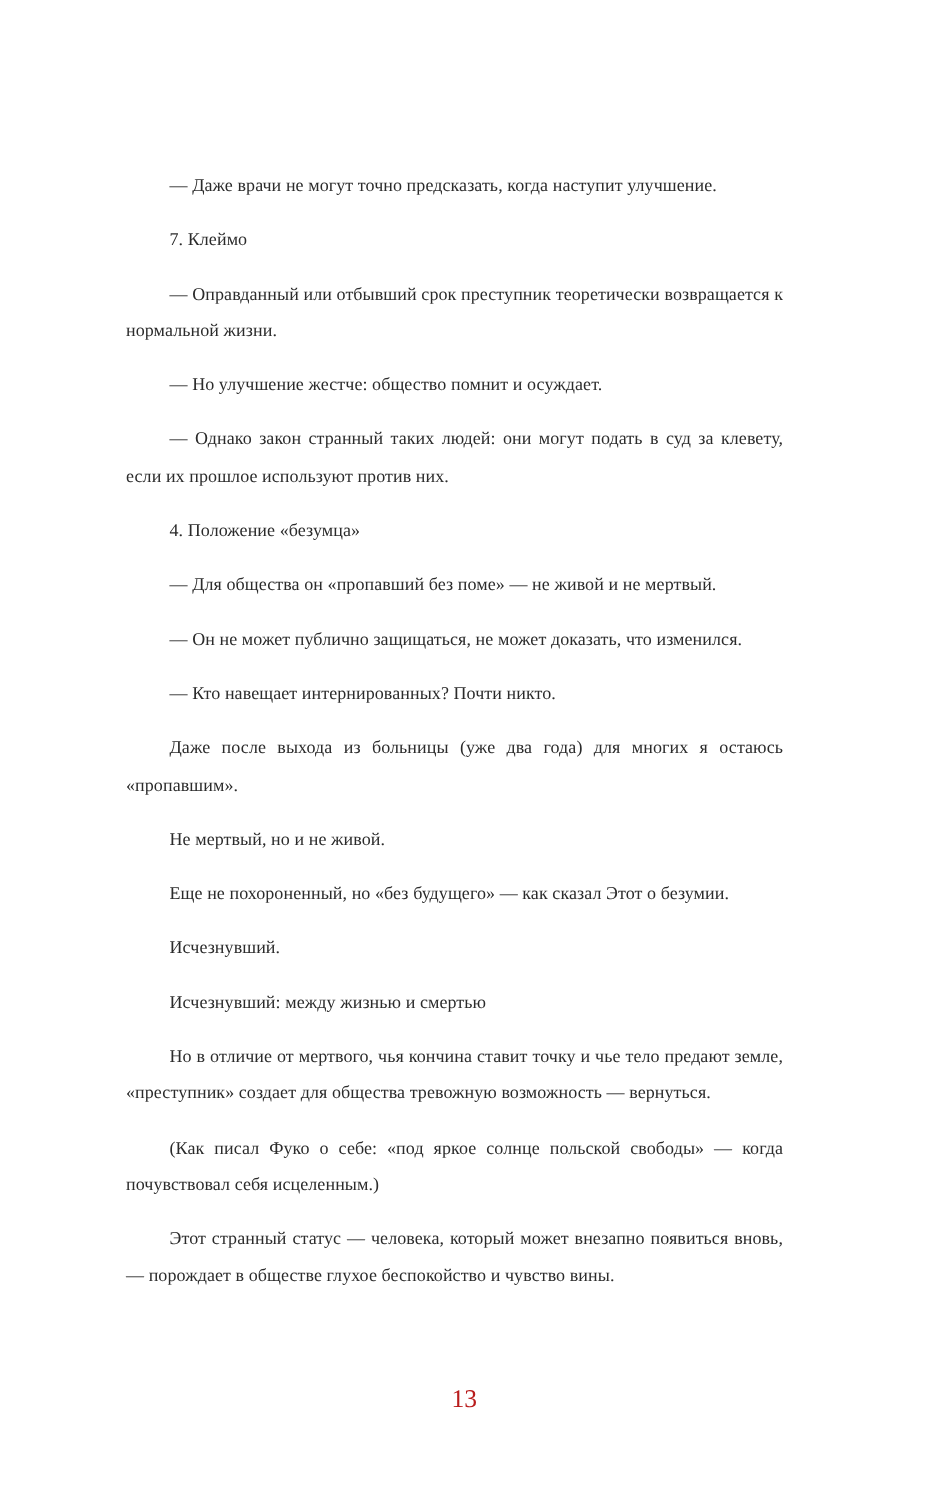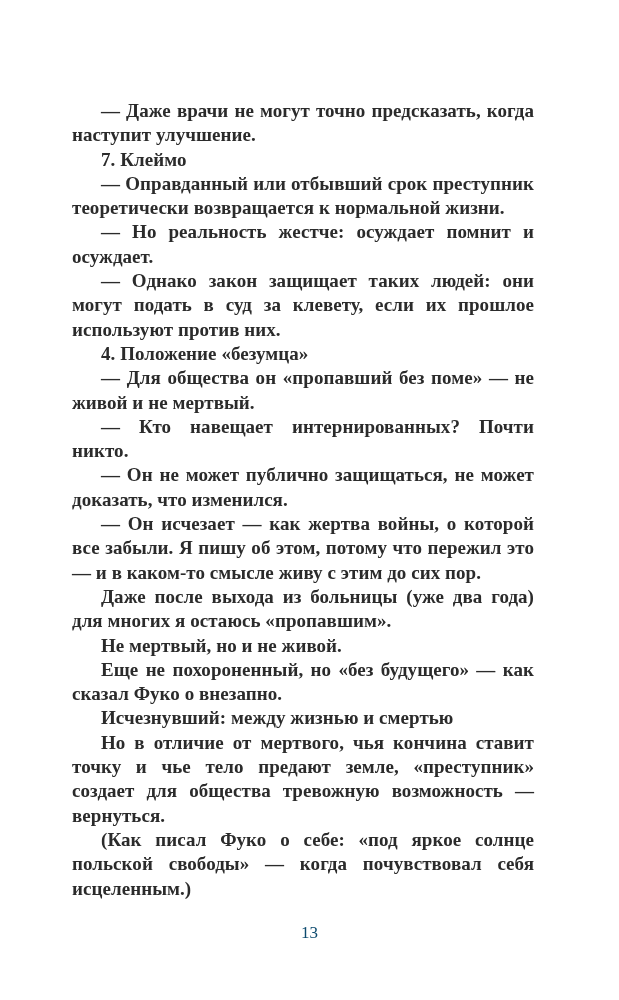--- a/index.html
+++ b/index.html
@@ -15,56 +15,56 @@
       font-family: "Liberation Serif", "DejaVu Serif", serif;
       color: #2b2b2b;
     }
     .page {
       position: absolute;
       left: 72px;
       top: 99px;
       width: 462px;
     }
     .p {
-      margin: 0;
-      font-size: 19px;
+      margin: 12px;
+      font-size: 12px;
       line-height: 24.3px;
       text-align: justify;
       text-align-last: left;
       text-indent: 29px;
       hyphens: manual;
       letter-spacing: 0.05px;
-      font-weight: bold;
     }
     .page-number {
       position: absolute;
       left: 0;
       width: 619px;
       top: 921px;
       text-align: center;
       font-size: 17px;
       line-height: 24px;
-      color: #0c4a6e;
+      color: #b91c1c;
     }
   </style>
 </head>
 <body>
 
 <div class="page">
   <p class="p">— Даже врачи не могут точно предсказать, когда на­ступит улучшение.</p>
   <p class="p">7. Клеймо</p>
   <p class="p">— Оправданный или отбывший срок преступник тео­ретически возвращается к нормальной жизни.</p>
-  <p class="p">— Но реальность жестче: осуждает помнит и осуждает.</p>
-  <p class="p">— Однако закон защищает таких людей: они могут подать в суд за клевету, если их прошлое используют против них.</p>
+  <p class="p">— Но улучшение жестче: общество помнит и осуждает.</p>
+  <p class="p">— Однако закон странный таких людей: они могут подать в суд за клевету, если их прошлое используют против них.</p>
   <p class="p">4. Положение «безумца»</p>
   <p class="p">— Для общества он «пропавший без поме» — не живой и не мертвый.</p>
+  <p class="p">— Он не может публично защищаться, не может до­казать, что изменился.</p>
   <p class="p">— Кто навещает интернированных? Почти никто.</p>
-  <p class="p">— Он не может публично защищаться, не может до­казать, что изменился.</p>
-  <p class="p">— Он исчезает — как жертва войны, о которой все забыли. Я пишу об этом, потому что пережил это — и в ка­ком-то смысле живу с этим до сих пор.</p>
   <p class="p">Даже после выхода из больницы (уже два года) для многих я остаюсь «пропавшим».</p>
   <p class="p">Не мертвый, но и не живой.</p>
-  <p class="p">Еще не похороненный, но «без будущего» — как сказал Фуко о внезапно.</p>
+  <p class="p">Еще не похороненный, но «без будущего» — как сказал Этот о безумии.</p>
+  <p class="p">Исчезнувший.</p>
   <p class="p">Исчезнувший: между жизнью и смертью</p>
   <p class="p">Но в отличие от мертвого, чья кончина ставит точку и чье тело предают земле, «преступник» создает для об­щества тревожную возможность — вернуться.</p>
   <p class="p">(Как писал Фуко о себе: «под яркое солнце польской свободы» — когда почувствовал себя исцеленным.)</p>
+  <p class="p">Этот странный статус — человека, который может внезапно появиться вновь, — порождает в обществе глухое беспокойство и чувство вины.</p>
 </div>
 
 <div class="page-number">13</div>
 
 </body></html>

